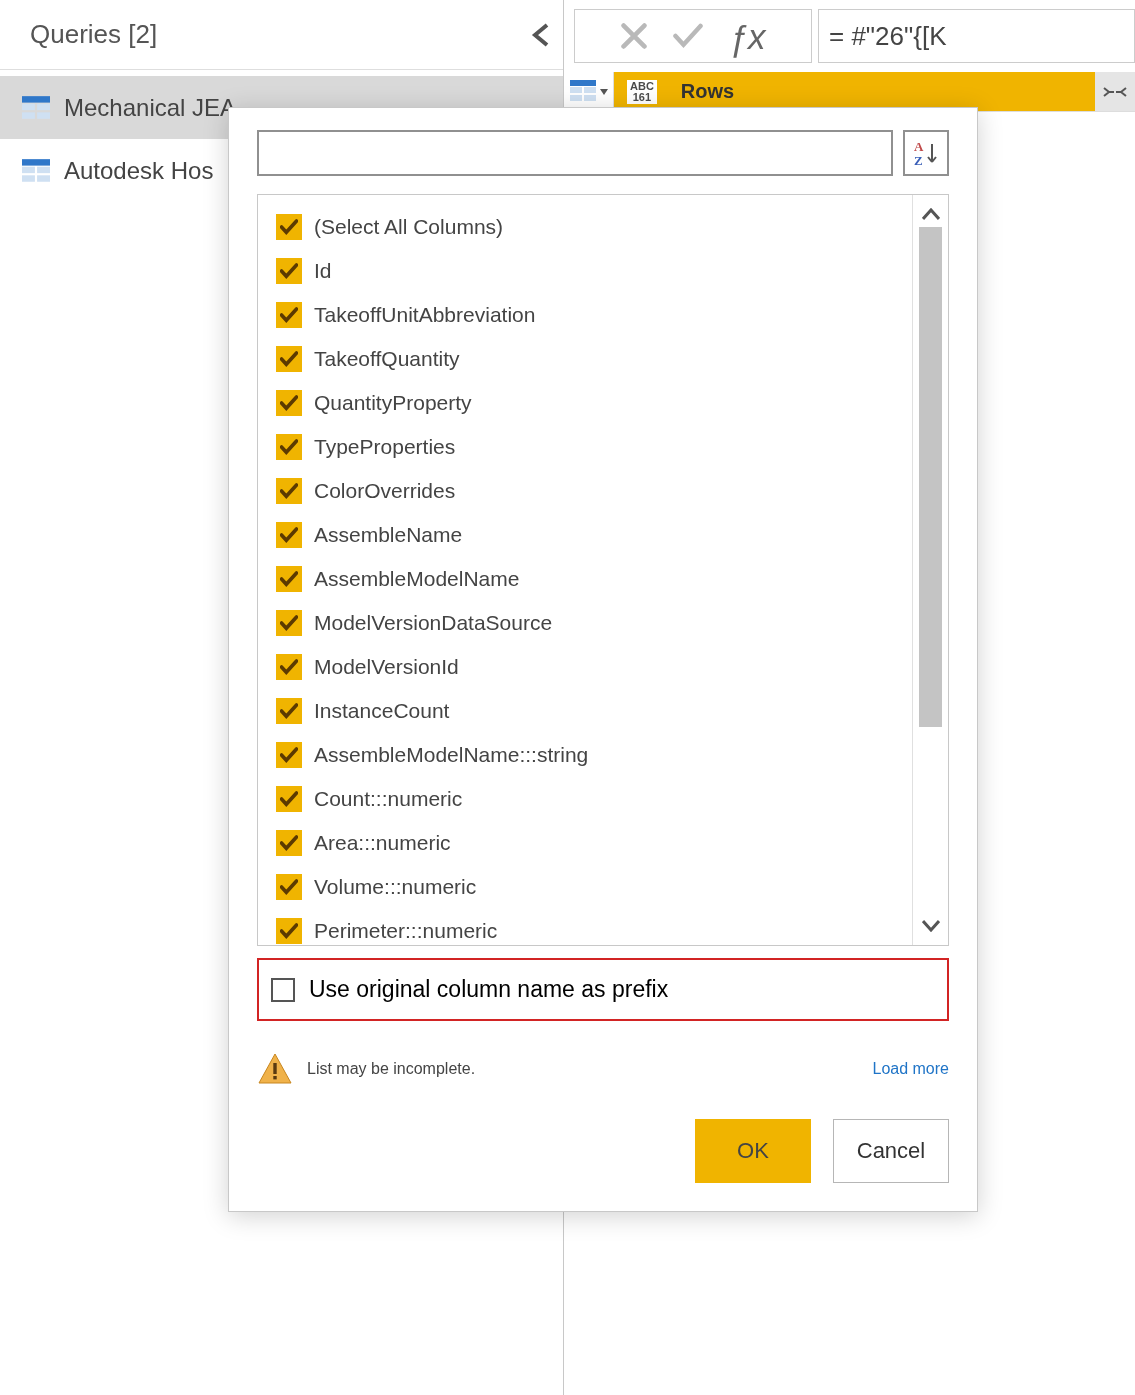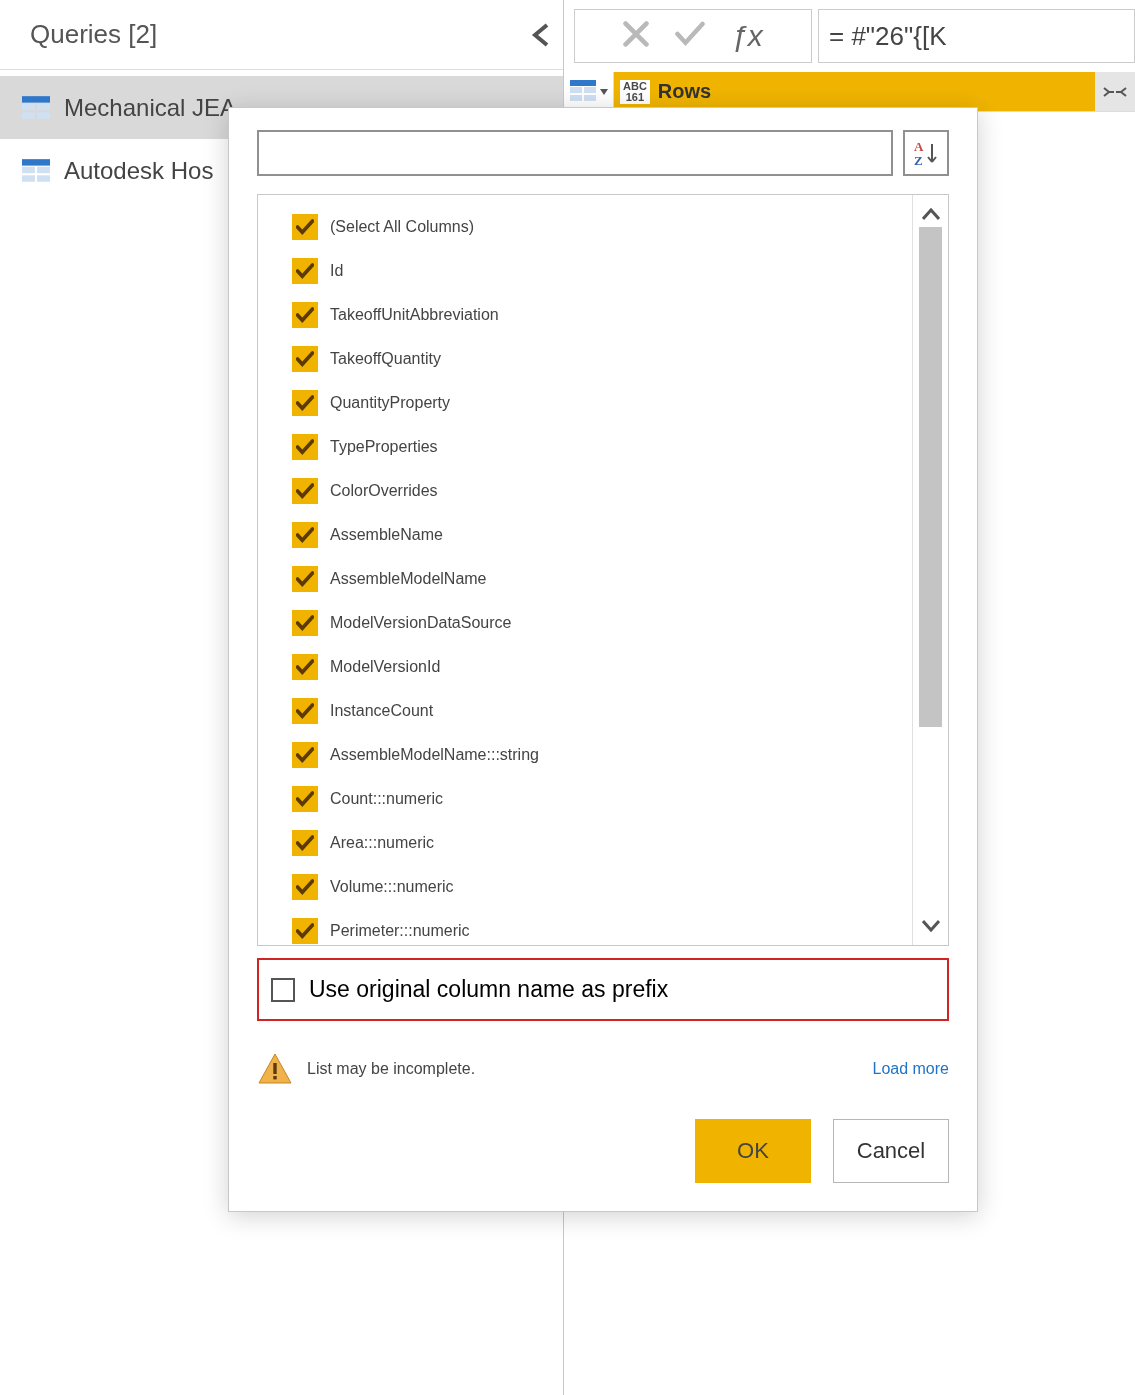--- a/index.html
+++ b/index.html
@@ -68,21 +68,21 @@
     border: 1px solid #ccc;
     height: 54px;
     display: flex; align-items: center;
     justify-content: center;
     gap: 26px;
     padding: 0 16px;
     width: 238px;
   }
   .fx-btn {
     color: #b9b9b9;
-    font-size: 30px;
+    font-size: 35px;
     line-height: 1;
   }
   .fx-btn.fx { font-style: italic; color: #666; }
   .formula-input {
     border: 1px solid #ccc;
     height: 54px;
     flex: 1;
     display: flex; align-items: center;
     padding: 0 10px;
     font-size: 26px;
@@ -99,22 +99,22 @@
   }
   .row-selector {
     width: 50px;
     display: flex; align-items: center; justify-content: center;
     border-right: 1px solid #ddd;
   }
   .col-header {
     flex: 1;
     background: #f0b400;
     display: flex; align-items: center;
-    gap: 8px;
-    padding-left: 6px;
+    gap: 24px;
+    padding-left: 13px;
     font-weight: 600;
     font-size: 20px;
     color: #333;
     position: relative;
   }
   .type-badge {
     background: #fff; padding: 1px 3px;
     font-size: 11px; font-weight: 700;
     line-height: 1;
     color: #4b4b4b;
@@ -159,21 +159,21 @@
   }
   .col-list {
     flex: 1;
     overflow: hidden;
     padding: 10px 0 0 18px;
   }
   .col-list-item {
     display: flex; align-items: center;
     gap: 12px;
     height: 44px;
-    font-size: 16px; color: #444; margin-left: 16px;
+    font-size: 21px; color: #444;
   }
   .chk {
     width: 26px; height: 26px;
     background: #f0b400;
     display: inline-flex; align-items: center; justify-content: center;
     color: #5c3a00;
     font-weight: 900;
     flex: 0 0 auto;
   }
   .scrollbar {

